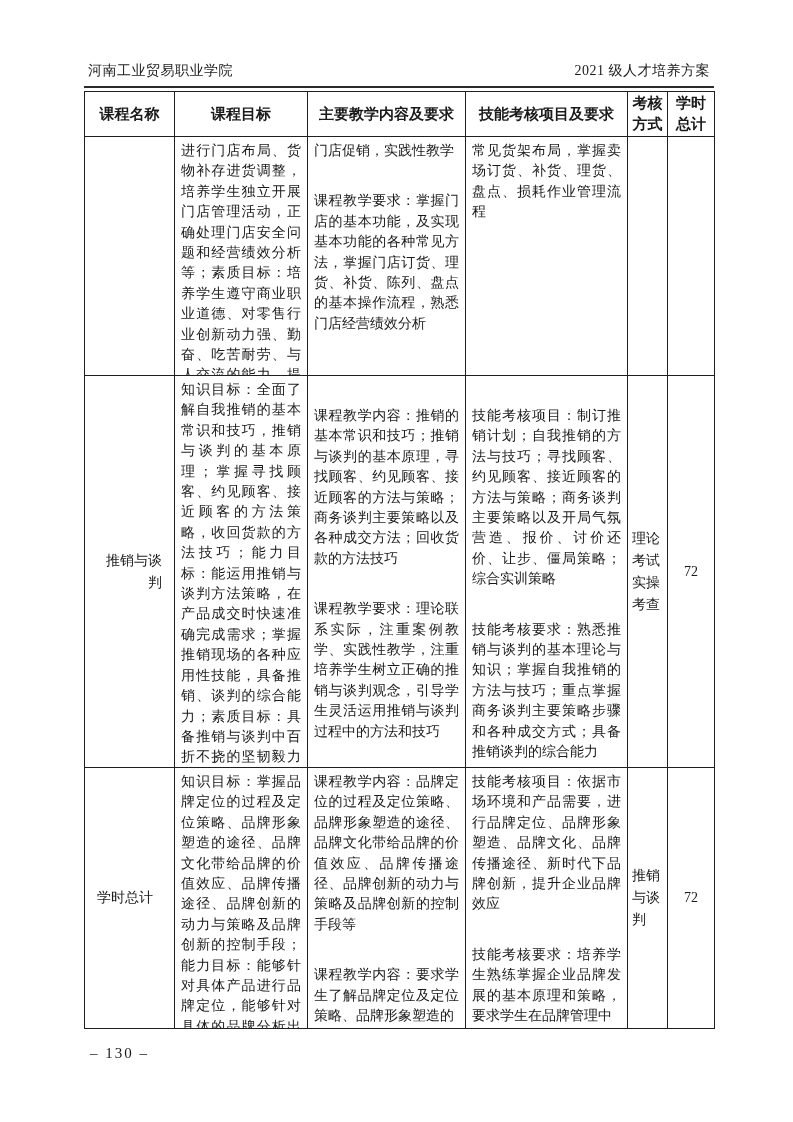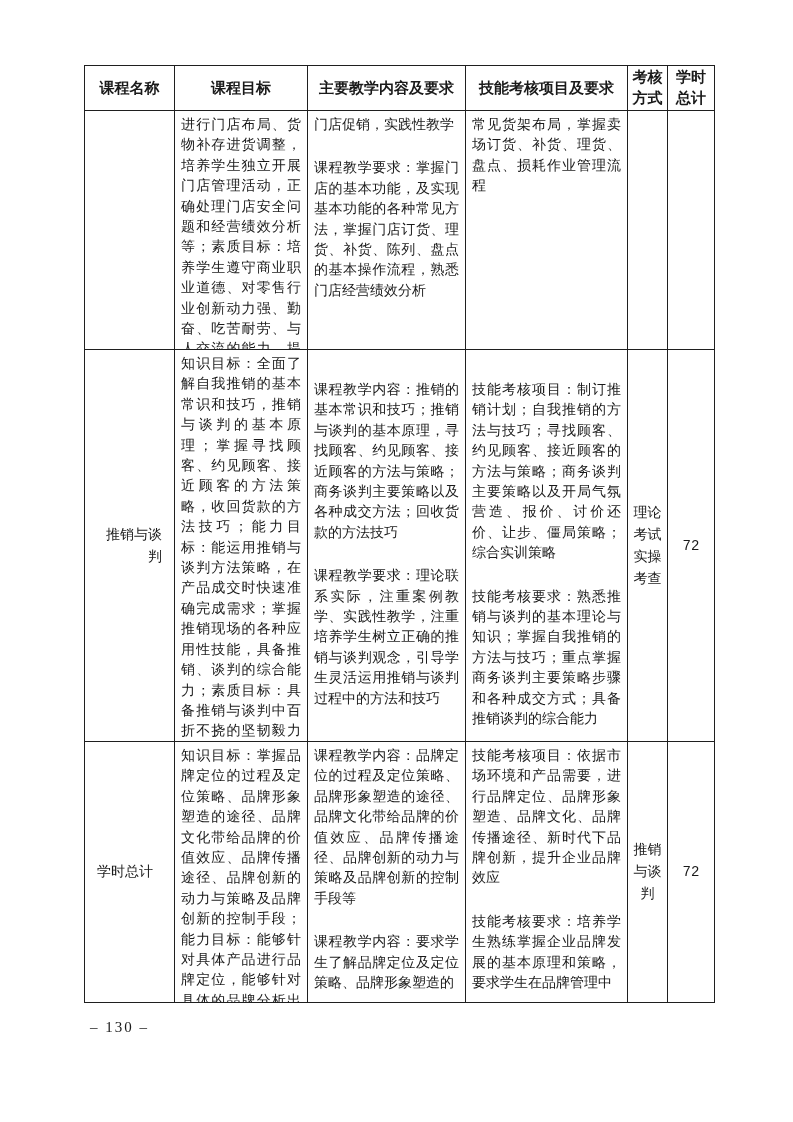--- a/index.html
+++ b/index.html
@@ -34,45 +34,49 @@
   }
   .cellpad {
     padding:4px 6px; overflow:hidden;
     font-size:14px; line-height:20.4px;
     text-align:justify; word-break:break-all;
   }
   .r1 .cellpad { height:238px; }
   .r2 .cellpad { height:391px; }
   .r3 .cellpad { height:260px; }
   .cellpad.lead { padding-top:30px; }
-  .para + .para { margin-top:23px; }
+  .para + .para { margin-top:30px; }
 
   .name-cell, .mid-cell {
     display:flex; align-items:center; overflow:hidden;
     font-size:14px; line-height:22px; word-break:break-all;
   }
   .name-cell { justify-content:flex-start; text-align:right; padding:0 12px; }
-  .mid-cell  { justify-content:center; text-align:center; padding:0 4px;font-family:Liberation Mono, monospace; }
+  .mid-cell  { justify-content:center; text-align:left; padding:0 4px; }
   .r1 .name-cell, .r1 .mid-cell { height:238px; }
   .r2 .name-cell, .r2 .mid-cell { height:391px; }
   .r3 .name-cell, .r3 .mid-cell { height:260px; }
 
   
   .page-number {
     margin:16px 0 0 6px;
     font-size:15px; letter-spacing:2px;
     font-family:"Liberation Serif","DejaVu Serif",serif;
   }
 </style>
 </head>
 <body>
 
 <div class="page">
   <div class="content">
 
+    <div class="doc-header">
+      <span>河南工业贸易职业学院</span>
+      <span>2021 级人才培养方案</span>
+    </div>
 
     <table class="course-table">
       <colgroup>
         <col style="width:90px">
           <col style="width:133px">
           <col style="width:158px">
         <col style="width:162px">
           <col style="width:40px">
           <col style="width:47px">
       </colgroup>

